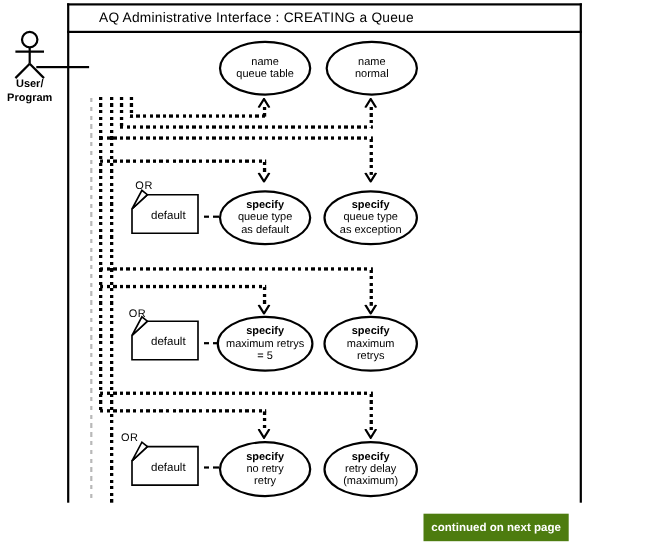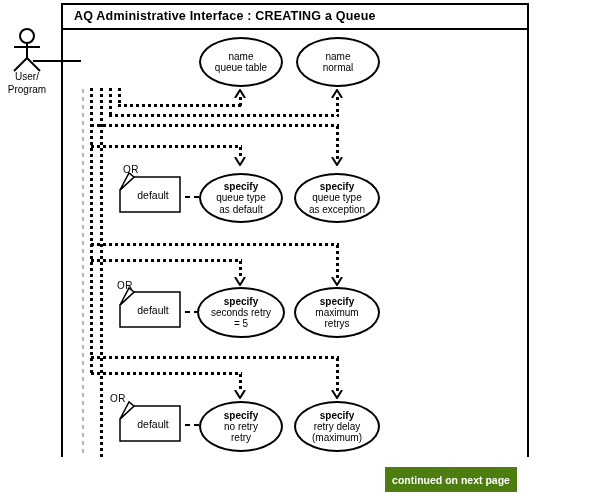--- a/index.html
+++ b/index.html
@@ -17,26 +17,26 @@
   .vgray{position:absolute;width:2px;background:repeating-linear-gradient(180deg,#b8b8b8 0 4px,transparent 4px 8px);}
   .dashconn{position:absolute;height:2px;background:repeating-linear-gradient(90deg,#000 0 5px,transparent 5px 9px);}
   .ellipse{
     position:absolute;border:2px solid #000;border-radius:50%;background:transparent;
     display:flex;flex-direction:column;align-items:center;justify-content:center;
     text-align:center;font-size:10px;line-height:1.12;box-sizing:border-box;
   }
   .bold{font-weight:bold;}
   .create-top{font-size:11px;font-weight:bold;letter-spacing:.2px;}
   .title{
-    position:absolute;left:74px;top:9px;font-size:12.5px;font-weight:bold;letter-spacing:.2px;white-space:nowrap;
+    position:absolute;left:90px;top:9px;font-size:12.5px;font-weight:normal;letter-spacing:.2px;white-space:nowrap;
   }
   .orlabel{position:absolute;font-size:10px;font-weight:normal;letter-spacing:.5px;margin-top:35px;}
   .actor-label{
     position:absolute;left:0;top:71px;width:54px;text-align:center;
-    font-size:10px;font-weight:normal;line-height:1.25;
+    font-size:10px;font-weight:bold;line-height:1.25;
   }
   .banner{
     position:absolute;left:385px;top:467px;width:132px;height:25px;background:#4d7c0f;color:#fff;
     display:flex;align-items:center;justify-content:center;font-size:10.5px;font-weight:bold;white-space:nowrap;
   }
   .arrow{position:absolute;width:12px;height:9px;}
   .note{position:absolute;width:70px;height:44px;}
   .note text{font-size:10.5px;font-family:"Liberation Sans","DejaVu Sans",sans-serif;}
 </style>
 </head>
@@ -132,21 +132,21 @@
   </svg>
 
   <svg class="note" style="left:114px;top:285px;" viewBox="0 0 70 44">
     <path d="M 20,7 L 66,7 L 66,42 L 6,42 L 6,20 Z" fill="#fff" stroke="#000" stroke-width="1.5"></path>
     <path d="M 6,20 L 15,3 L 20,7 Z" fill="#fff" stroke="#000" stroke-width="1.5"></path>
     <text x="39" y="29" text-anchor="middle">default</text>
   </svg>
   <div class="dashconn" style="left:185px;top:311px;width:15px;"></div>
   <div class="ellipse" style="left:197px;top:287px;width:88px;height:51px;">
     <span class="bold">specify</span>
-    <span>seconds retry</span>
+    <span>maximum retrys</span>
     <span>= 5</span>
   </div>
   <div class="ellipse" style="left:294px;top:287px;width:86px;height:51px;">
     <span class="bold">specify</span>
     <span>maximum</span>
     <span>retrys</span>
   </div>
 
   <div class="hline" style="left:91px;top:356px;width:248px;"></div>
   <div class="orlabel" style="left:110px;top:358px;">OR</div>

